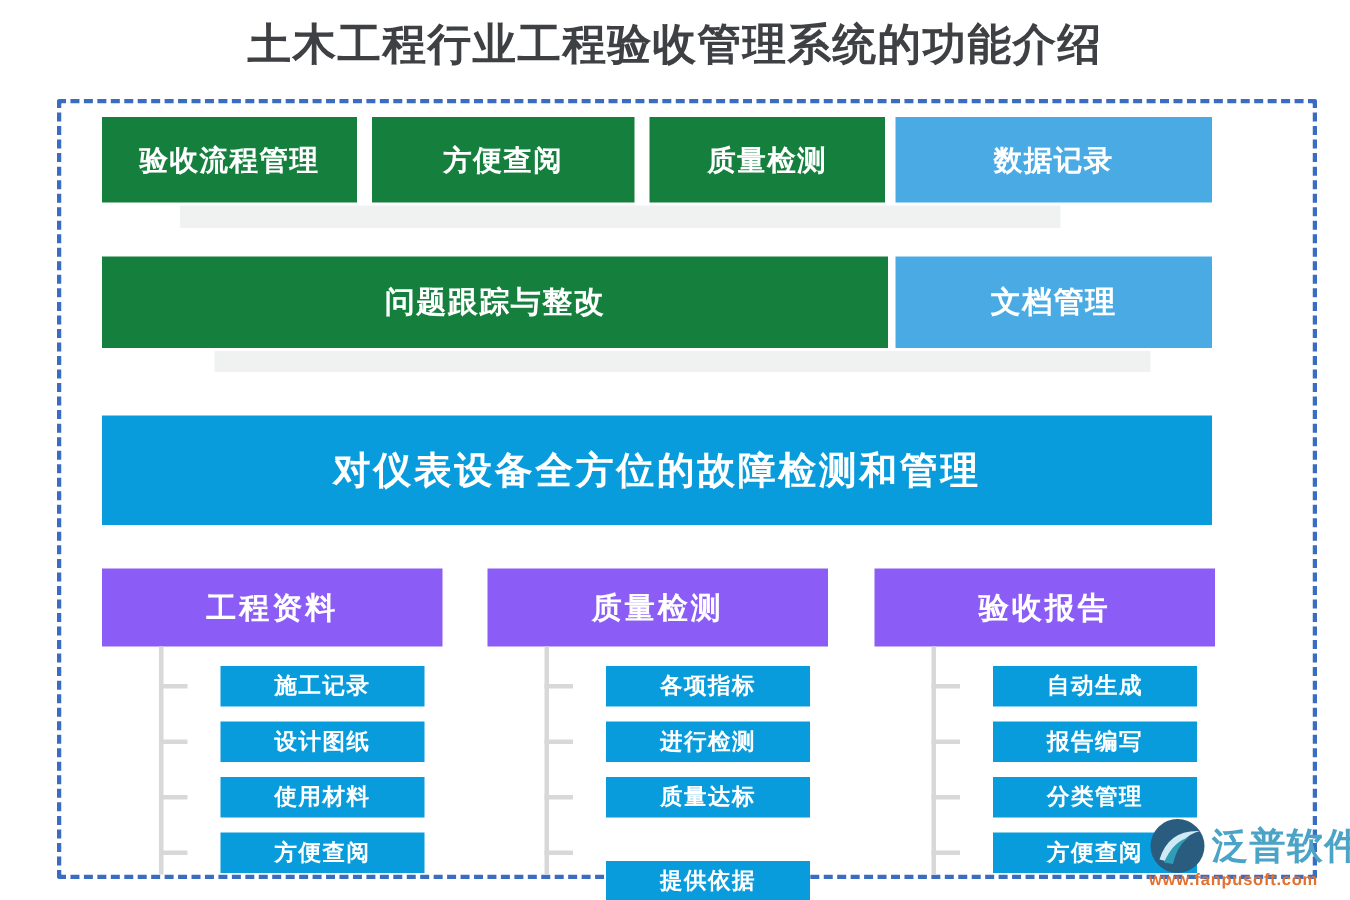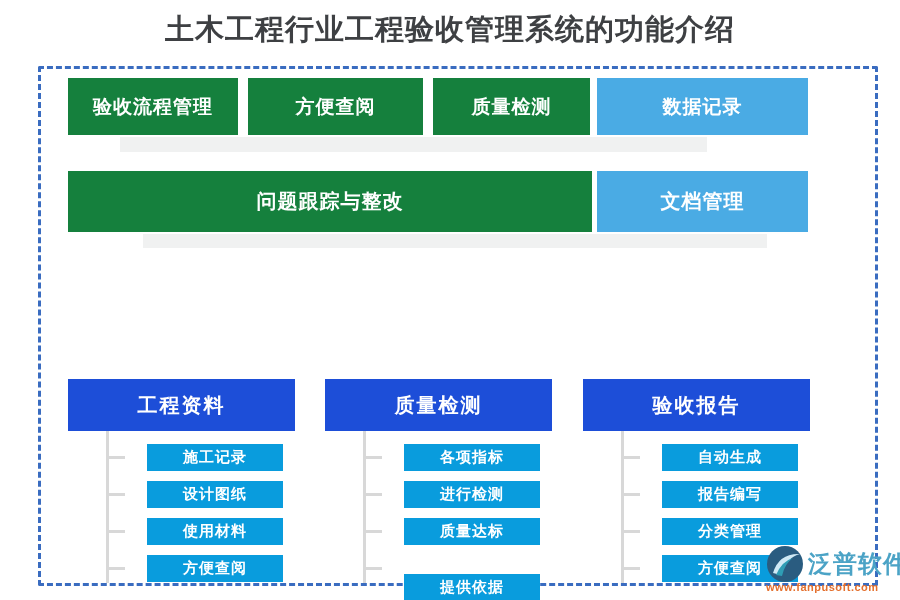--- a/index.html
+++ b/index.html
@@ -12,21 +12,21 @@
            font-size:29px; font-weight:bold; color:#3e4043; letter-spacing:1px; }
 
   .frame { position:absolute; left:38px; top:66px; width:840px; height:520px;
            border:3px dashed #3a6cc0; border-radius:2px; }
 
   .blk { position:absolute; display:flex; align-items:center; justify-content:center;
          color:#ffffff; font-weight:bold; text-align:center; }
   .dark   { background:#15803d; }
   .light  { background:#4aabe4; }
   .bright { background:#099cdd; }
-  .teal   { background:#1d4ed8; }
+  .teal   { background:#8b5cf6; }
 
   .row1 { top:78px; height:57px; font-size:19px; letter-spacing:1px; }
   .row2 { top:171px; height:61px; font-size:20px; letter-spacing:1px; }
   .banner { left:68px; top:277px; width:740px; height:73px; font-size:25px; letter-spacing:2px; }
 
   .shadow { position:absolute; background:#f0f1f1; }
 
   .colhead { top:379px; width:227px; height:52px; font-size:20px; letter-spacing:2px; }
   .vline { position:absolute; top:431px; width:3px; height:152px; background:#d8d8d8; }
   .tick  { position:absolute; width:19px; height:3px; background:#d8d8d8; }
@@ -53,20 +53,21 @@
   <div class="blk dark row1" style="left:433px; width:157px;">质量检测</div>
   <div class="blk light row1" style="left:597px; width:211px;">数据记录</div>
 
   <div class="shadow" style="left:120px; top:137px; width:587px; height:15px;"></div>
 
   <div class="blk dark row2" style="left:68px;  width:524px;">问题跟踪与整改</div>
   <div class="blk light row2" style="left:597px; width:211px;">文档管理</div>
 
   <div class="shadow" style="left:143px; top:234px; width:624px; height:14px;"></div>
 
+  <div class="blk bright banner">对仪表设备全方位的故障检测和管理</div>
 
   <div class="blk teal colhead" style="left:68px;">工程资料</div>
   <div class="vline" style="left:106px;"></div>
   <div class="tick" style="left:106px; top:456px;"></div>
   <div class="tick" style="left:106px; top:493px;"></div>
   <div class="tick" style="left:106px; top:530px;"></div>
   <div class="tick" style="left:106px; top:567px;"></div>
   <div class="blk bright item" style="left:147px; top:444px;">施工记录</div>
   <div class="blk bright item" style="left:147px; top:481px;">设计图纸</div>
   <div class="blk bright item" style="left:147px; top:518px;">使用材料</div>

